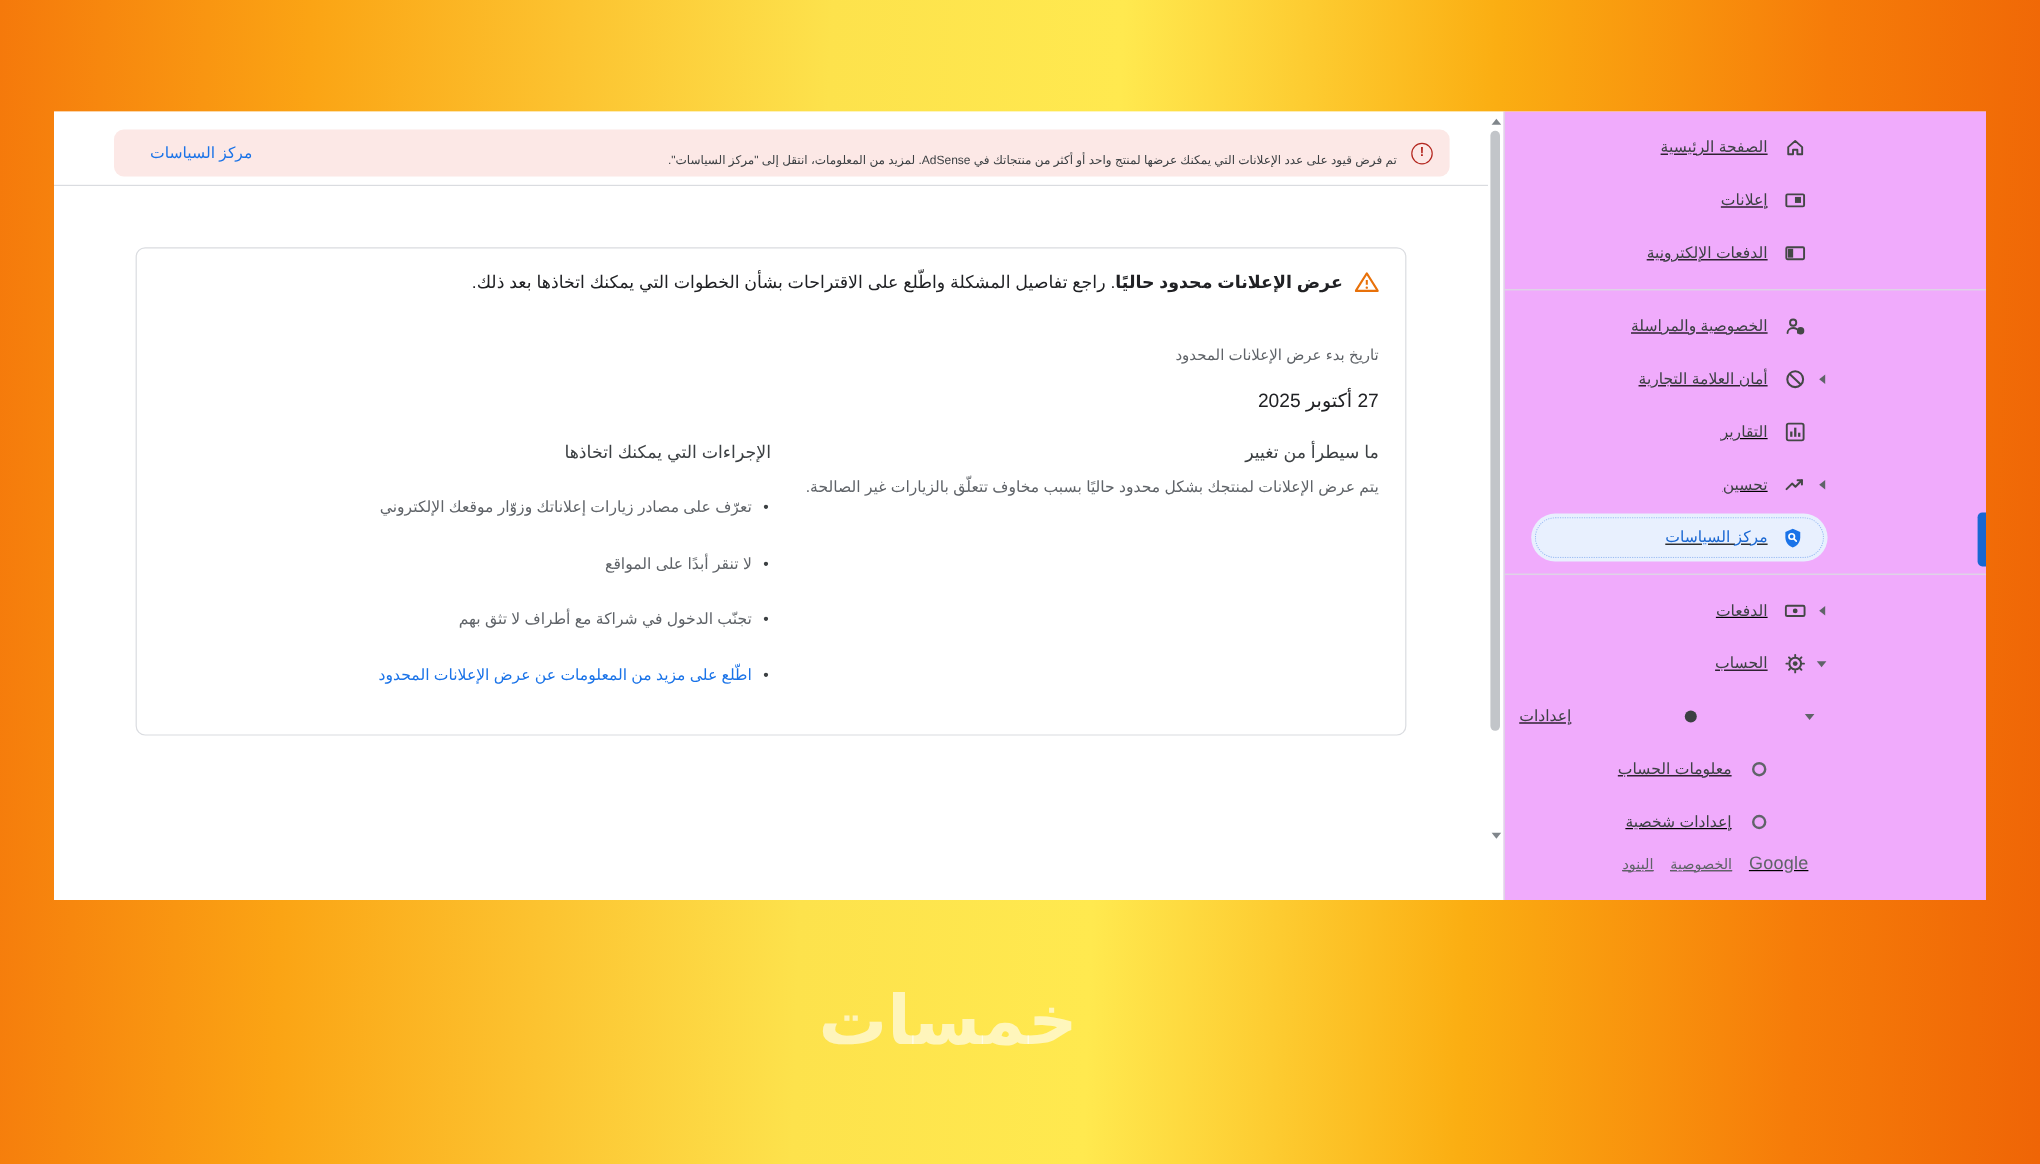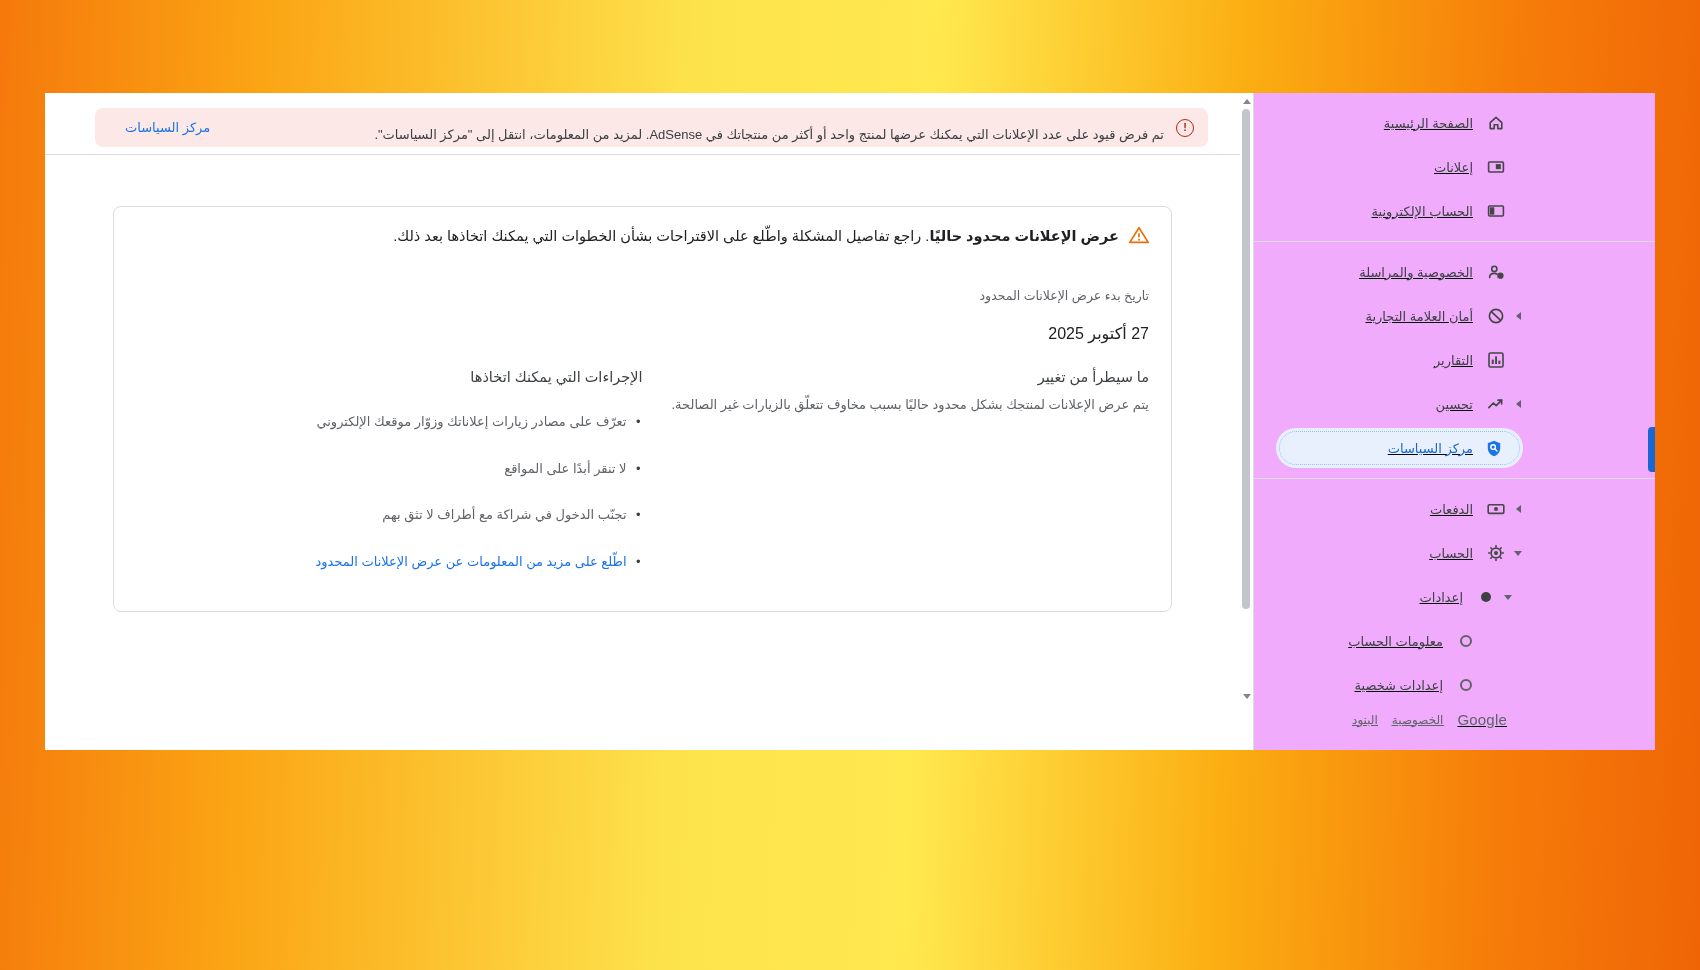--- a/index.html
+++ b/index.html
@@ -7,21 +7,21 @@
   .stage{position:relative;width:1700px;height:970px;
     background:linear-gradient(92deg,#f5790b 0%,#fba414 15%,#fde24c 40%,#ffe94f 54%,#fbae12 72%,#f67c09 88%,#ef6506 100%);}
   .window{position:absolute;left:45px;top:93px;width:1610px;height:657px;background:#fff;display:flex;flex-direction:row;}
 
   
   .main{width:1195px;box-sizing:border-box;direction:rtl;position:relative;background:#fff;}
   .main-header{padding:15px 32px 7px 50px;border-bottom:1px solid #dadce0;}
   .alert-banner{background:#fce8e6;border-radius:8px;height:39px;display:flex;align-items:center;gap:12px;padding:0 14px 0 30px;}
   .alert-icon{width:16px;height:16px;border:1.8px solid #b3261e;border-radius:50%;color:#b3261e;
     font-weight:bold;font-size:11px;line-height:15px;text-align:center;flex:none;}
-  .alert-text{font-size:13px;color:#3c4043;white-space:nowrap;margin-top:14px;}
+  .alert-text{font-size:10px;color:#3c4043;white-space:nowrap;margin-top:14px;}
   .alert-link{margin-right:auto;color:#1a73e8;font-size:13px;cursor:pointer;white-space:nowrap;}
 
   .content{padding:51px 68px 0;}
   .card{border:1px solid #dadce0;border-radius:8px;padding:20px 22px 40px;box-sizing:border-box;min-height:297px;}
   .card-title{display:flex;align-items:flex-start;gap:10px;font-size:14.5px;color:#202124;line-height:19px;}
   .card-title .bold{font-weight:bold;}
   .warn-tri{flex:none;margin-top:-1px;}
   .date-label{margin-top:42px;font-size:12.5px;color:#5f6368;}
   .date-value{margin-top:21px;font-size:16px;color:#202124;}
   .cols{display:flex;margin-top:26px;}
@@ -42,21 +42,21 @@
 
   
   .sidebar{flex:1;border-left:1px solid #dadce0;direction:rtl;display:flex;flex-direction:column;
     position:relative;background:#f0abfc;padding-top:8px;box-sizing:border-box;text-decoration:underline;}
   .nav-item{height:44px;display:flex;align-items:center;padding:0 132px 0 12px;cursor:pointer;flex:none;}
   .nav-item .chev{width:10px;margin-left:8px;display:flex;justify-content:center;flex:none;}
   .chev-left{width:0;height:0;border-top:4px solid transparent;border-bottom:4px solid transparent;border-right:5px solid #5f6368;}
   .chev-down{width:0;height:0;border-left:4px solid transparent;border-right:4px solid transparent;border-top:5px solid #5f6368;}
   .nicon{width:18px;height:18px;color:#444746;flex:none;display:flex;align-items:center;justify-content:center;}
   .nlabel{margin-right:14px;font-size:13px;color:#3c4043;white-space:nowrap;}
-  .nav-item.lvl1{padding-right:142px;}
+  .nav-item.lvl1{padding-right:142px;justify-content:space-between;}
   .nav-item.lvl2{padding-right:162px;}
   .dot-icon{width:10px;height:10px;border-radius:50%;background:#3c4043;}
   .ring-icon{width:8px;height:8px;border-radius:50%;border:2px solid #5f6368;}
   .nav-divider{border-top:1px solid #dadce0;margin:8px 0;flex:none;}
 
   .nav-item.active-pill{height:40px;margin:2px 132px 2px 22px;padding:0 20px 0 16px;border-radius:20px;
     background:#e8f0fe;outline:1px dotted #9bbcf3;outline-offset:-4px;}
   .active-pill .nlabel{color:#1967d2;margin-right:12px;}
   .active-bar{position:absolute;right:0;top:334px;width:7px;height:45px;background:#1967d2;border-radius:4px 0 0 4px;}
 
@@ -149,21 +149,21 @@
       </div>
 
       <div class="nav-item">
         <span class="chev"></span>
         <span class="nicon">
           <svg width="18" height="18" viewBox="0 0 18 18">
               <rect x="1.6" y="4" width="14.8" height="10" rx="1" fill="none" stroke="currentColor" stroke-width="1.6"></rect>
               <rect x="2.9" y="5.3" width="4.4" height="7.4" fill="currentColor"></rect>
             </svg>
         </span>
-        <span class="nlabel">الحساب الإلكترونية</span>
+        <span class="nlabel">الدفعات الإلكترونية</span>
       </div>
 
       <div class="nav-divider"></div>
 
       <div class="nav-item">
         <span class="chev"></span>
         <span class="nicon">
           <svg width="18" height="18" viewBox="0 0 18 18">
               <circle cx="7.3" cy="5.9" r="2.6" fill="none" stroke="currentColor" stroke-width="1.6"></circle>
               <path d="M2.6 14.6 C2.6 11.9 4.7 10.4 7.3 10.4 C8.4 10.4 9.4 10.7 10.2 11.2" fill="none" stroke="currentColor" stroke-width="1.6" stroke-linecap="round"></path>
@@ -291,13 +291,14 @@
       <div class="active-bar"></div>
 
       <div class="sb-footer">
         <span class="google-logo">Google</span>
         <span class="foot-link">الخصوصية</span>
         <span class="foot-link">البنود</span>
       </div>
     </div>
   </div>
 
+  <div class="watermark">خمسات</div>
 </div>
 
 </body></html>

